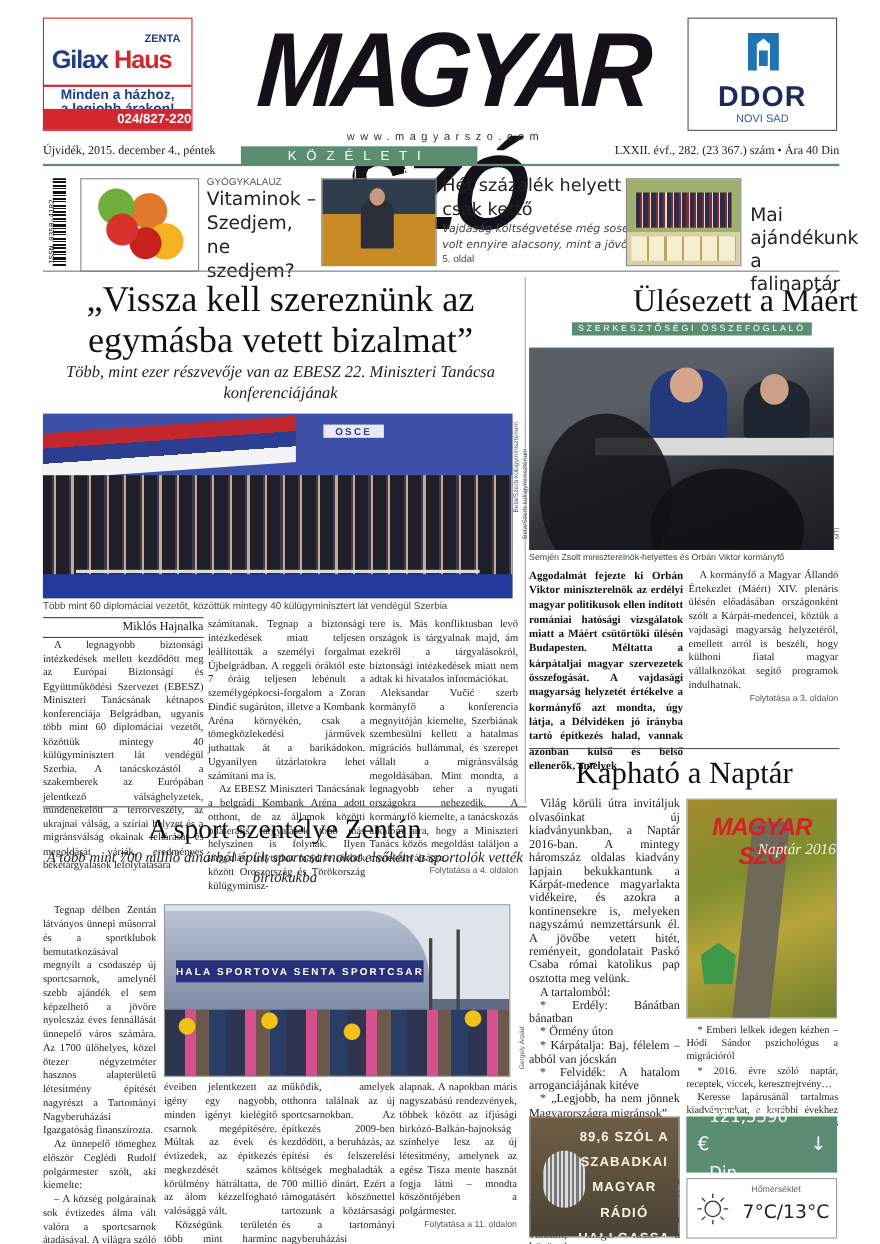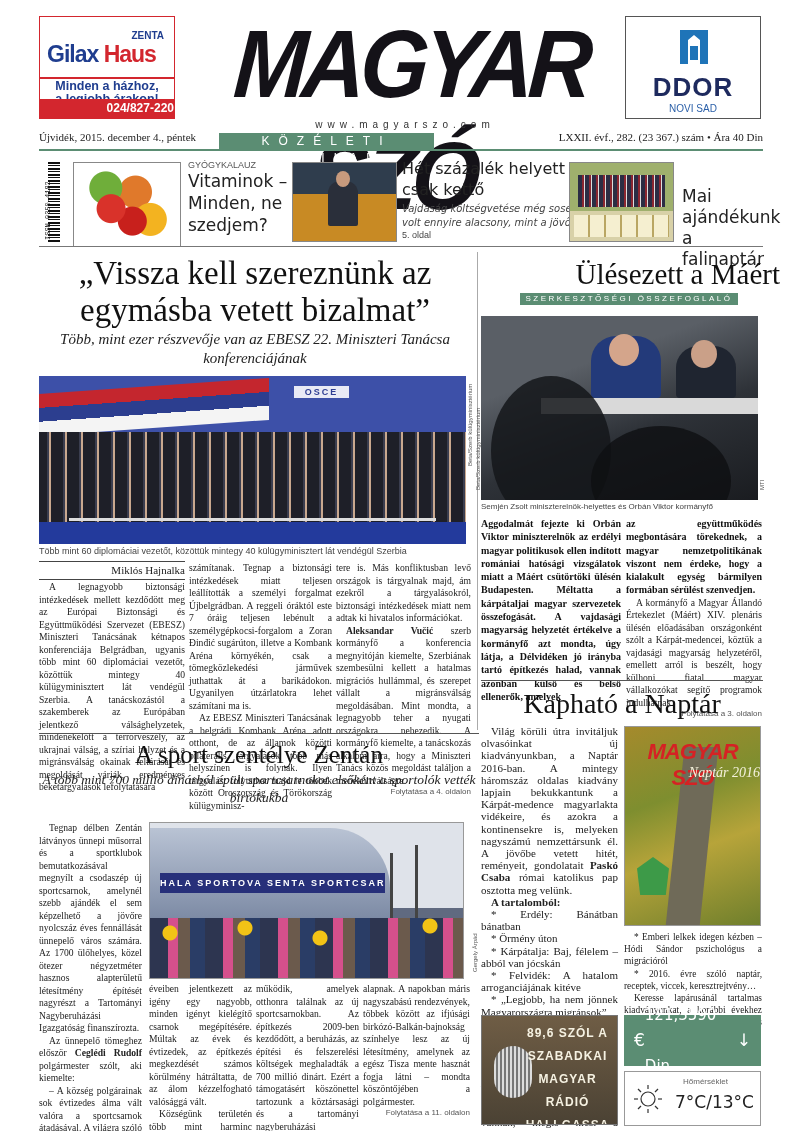--- a/index.html
+++ b/index.html
@@ -50,21 +50,21 @@
 .lead-img{left:39px;top:376px;width:427px;height:168px;background:linear-gradient(180deg,#3d50a8 0 45%,#2f3e93 45% 70%,#233a9c 70% 100%);overflow:hidden}
 .lead-img .flag{position:absolute;left:0;top:10px;width:230px;height:42px;background:linear-gradient(180deg,#c4262e 0 33%,#2c3e8f 33% 66%,#f4f4f4 66% 100%);transform:skewY(-4deg)}
 .lead-img .osce{position:absolute;left:255px;top:10px;width:55px;height:12px;background:#e9eaf5;font:bold 9px/12px "Liberation Sans",sans-serif;color:#2f3e93;text-align:center;letter-spacing:2px}
 .lead-img .crowd{position:absolute;left:0;right:0;top:56px;height:90px;background:repeating-linear-gradient(90deg,#1e1f28 0 8px,#3a3d4f 8px 10px,#c9a88f 10px 12px,#1e1f28 12px 16px)}
 .lead-img .stage{position:absolute;left:30px;right:30px;top:142px;height:3px;background:#ddd}
 .lead-credit{left:467px;top:466px;font:6px "Liberation Sans",sans-serif;color:#555;transform:rotate(-90deg);transform-origin:0 0;white-space:nowrap}
 .lead-cap{left:39px;top:546px;font:9px "Liberation Sans",sans-serif;color:#444}
 .author{left:39px;top:561px;width:146px;border-top:1px solid #444;border-bottom:1px solid #444;text-align:right;font:11px/15px "Liberation Serif",serif;padding:1px 0}
 .col{font:9.6px/12.5px "Liberation Serif",serif;text-align:justify;color:#222;hyphens:auto}
 .col .in{text-indent:10px}
-.col b{font-weight:bold}
+.col b{font-weight:normal}
 .lc1{left:39px;top:581px;width:146px}
 .lc2{left:189px;top:562px;width:143px}
 .lc3{left:336px;top:562px;width:135px}
 .cont{font:8px "Liberation Sans",sans-serif;color:#555;text-align:right}
 
 .vrule{left:477px;top:252px;width:1px;height:478px;background:#aaa}
 .maert-h{left:480px;top:256px;width:300px;text-align:right;font:29px/37px "Liberation Serif",serif;color:#111}
 .maert-bar{left:520px;top:293px;width:218px;height:12px;background:#5b8d73;color:#fff;font:8px/12px "Liberation Sans",sans-serif;letter-spacing:2.5px;text-align:center}
 .maert-img{left:481px;top:316px;width:277px;height:184px;background:linear-gradient(160deg,#5a5f66 0 30%,#2e3238 60%,#1a1c20 100%);overflow:hidden}
 .maert-img .table{position:absolute;left:60px;right:0;top:82px;height:16px;background:#d9d9d9}
@@ -146,21 +146,21 @@
 <div class="abs issue">LXXII. évf., 282. (23 367.) szám • Ára 40 Din</div>
 <div class="abs rule1"></div>
 
 <div class="abs barcode">
   <div class="bars"></div>
   <div class="txt">ISSN 0350-4182</div>
 </div>
 <div class="abs teaser-img t1-img"></div>
 <div class="abs t1-text">
   <div class="kicker">GYÓGYKALAUZ</div>
-  <div class="tease-title">Vitaminok – Minden, ne szedjem?</div>
+  <div class="tease-title">Vitaminok – Szedjem, ne szedjem?</div>
 </div>
 <div class="abs teaser-img t2-img">
     <div class="person"></div>
     <div class="head"></div>
   </div>
 <div class="abs t2-text">
   <div class="tease-title">Hét százalék helyett csak kettő</div>
   <div class="t2-sub">Vajdaság költségvetése még sosem volt ennyire alacsony, mint a jövő évi</div>
   <div class="t2-page">5. oldal</div>
 </div>
@@ -205,21 +205,20 @@
     <div class="p2"></div>
     <div class="h2"></div>
     <div class="blur1"></div>
     <div class="blur2"></div>
 </div>
 <div class="abs maert-credit2">Beta/Szerb külügyminisztérium</div>
 <div class="abs maert-credit">MTI</div>
 <div class="abs maert-cap">Semjén Zsolt miniszterelnök-helyettes és Orbán Viktor kormányfő</div>
 <div class="abs boldcol rc1">Aggodalmát fejezte ki Orbán Viktor miniszterelnök az erdélyi magyar politikusok ellen indított romániai hatósági vizsgálatok miatt a Máért csütörtöki ülésén Budapesten. Méltatta a kárpátaljai magyar szervezetek összefogását. A vajdasági magyarság helyzetét értékelve a kormányfő azt mondta, úgy látja, a Délvidéken jó irányba tartó építkezés halad, vannak azonban külső és belső ellenerők, amelyek</div>
 <div class="abs rc2">
-  <div class="boldcol">az együttműködés megbontására törekednek, a magyar nemzetpolitikának viszont nem érdeke, hogy a kialakult egység bármilyen formában sérülést szenvedjen.</div>
   <div class="col">
       <p class="in">A kormányfő a Magyar Állandó Értekezlet (Máért) XIV. plenáris ülésén előadásában országonként szólt a Kárpát-medencei, köztük a vajdasági magyarság helyzetéről, emellett arról is beszélt, hogy külhoni fiatal magyar vállalkozókat segítő programok indulhatnak.</p>
     </div>
   <div class="cont">Folytatása a 3. oldalon</div>
 </div>
 
 <div class="abs rule3"></div>
 <h2 class="abs sport-h">A sport szentélye Zentán</h2>
 <div class="abs sport-sub">A több mint 700 millió dinárból épült sportcsarnokot elsőként a sportolók vették birtokukba</div>
 <div class="abs col sc1">

